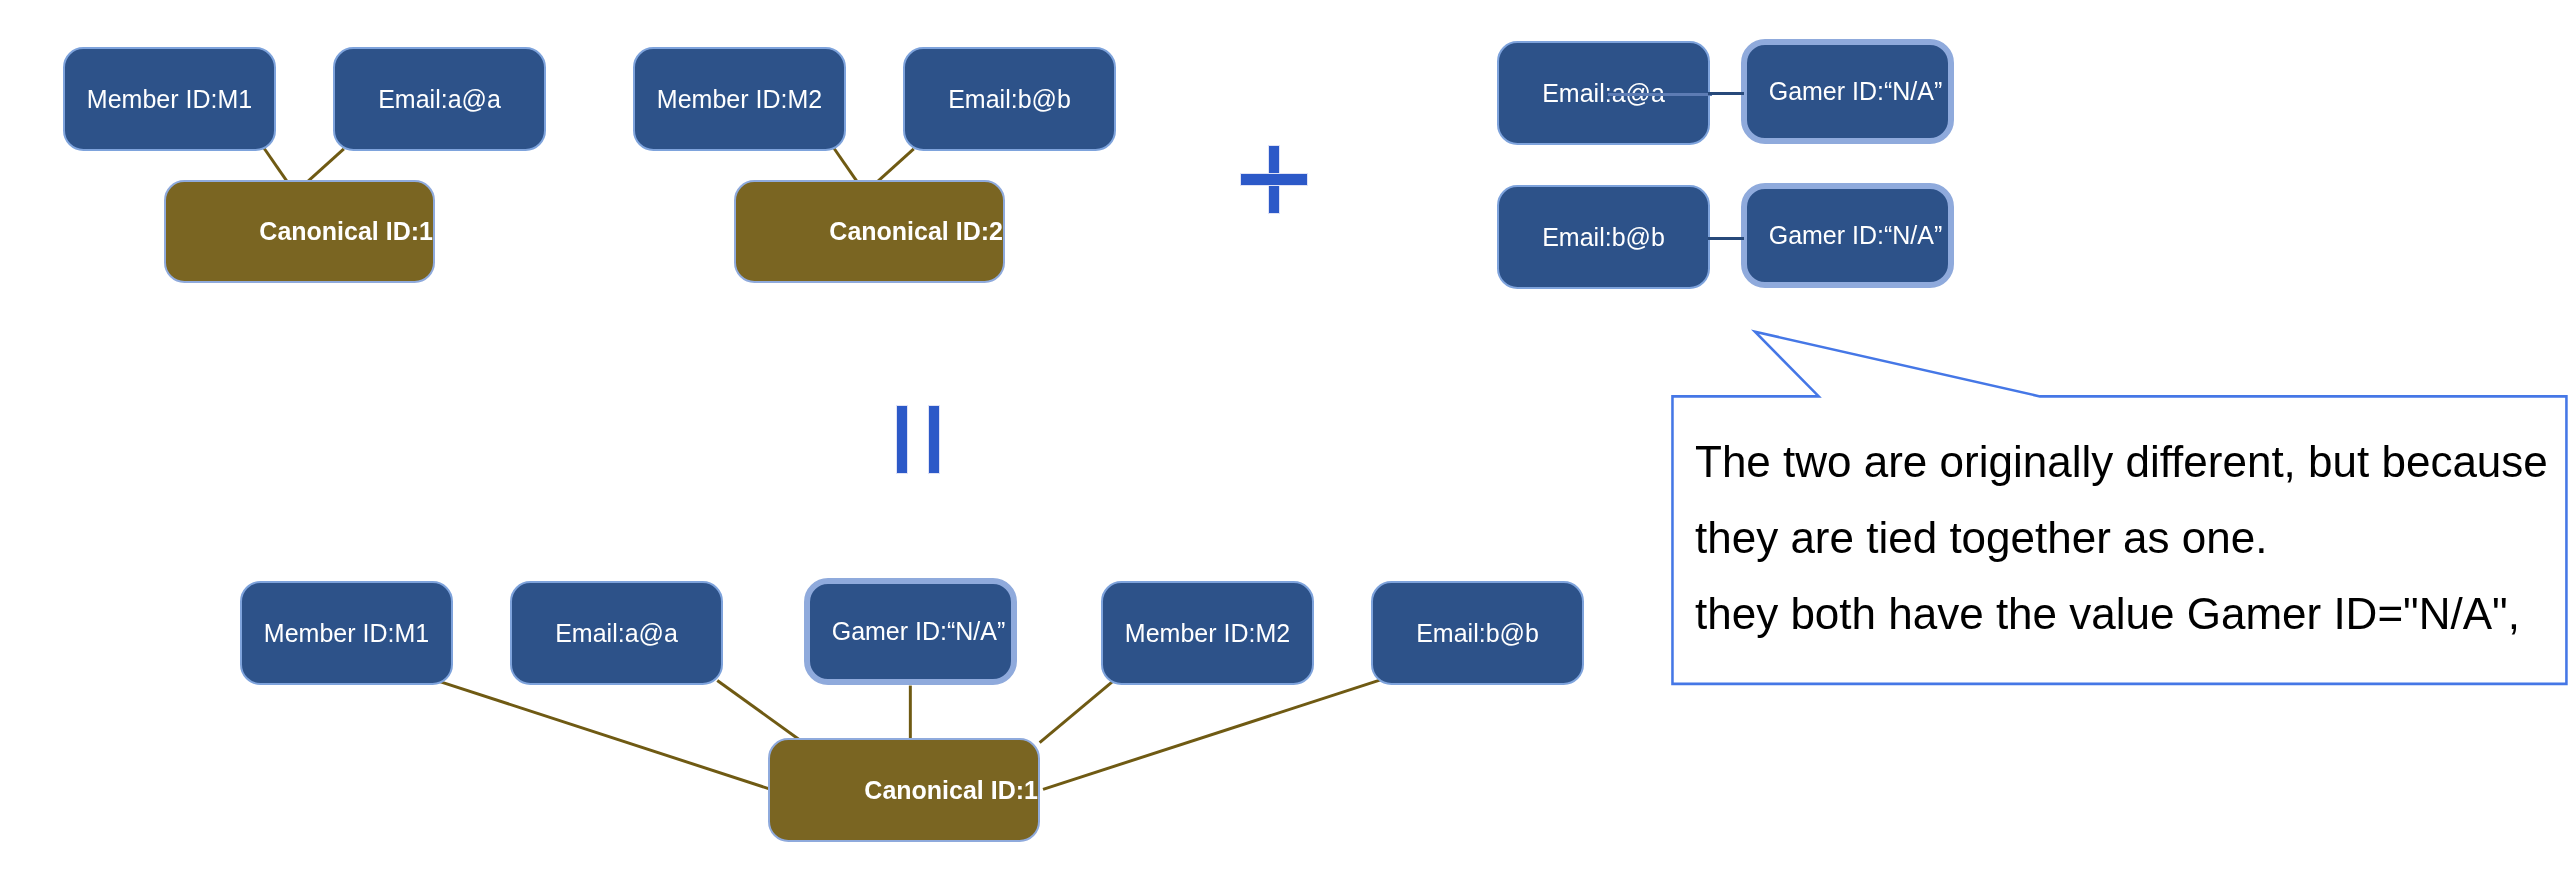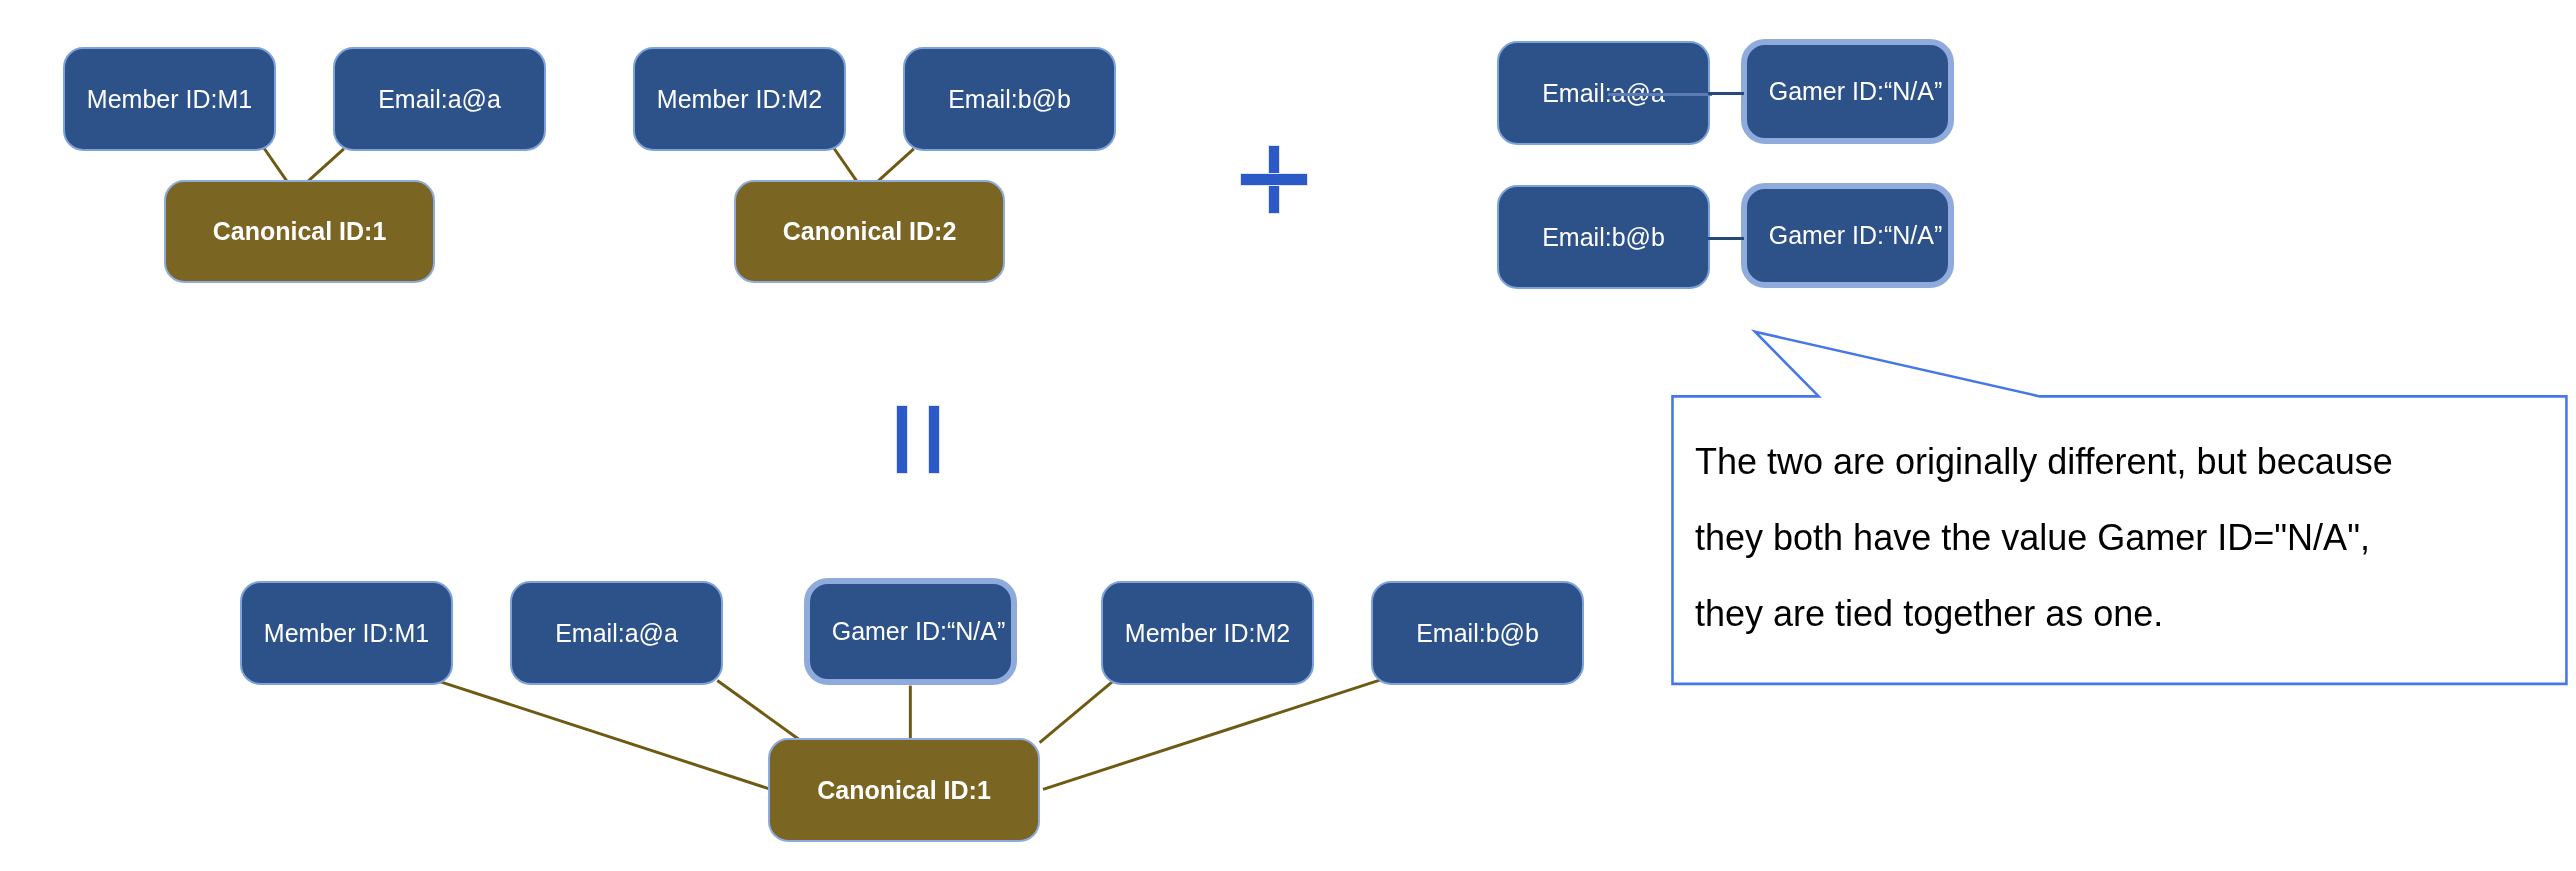--- a/index.html
+++ b/index.html
@@ -8,26 +8,26 @@
     font-family:"Liberation Sans",sans-serif;
   }
   svg.connectors{position:absolute;left:0;top:0;z-index:0;}
   .node{
     position:absolute;box-sizing:border-box;z-index:2;
     display:flex;flex-direction:row;justify-content:center;align-items:center;
     text-align:center;color:#ffffff;font-size:25px;line-height:33px;
     background:#2D5289;border:2.6px solid #7EA3DC;border-radius:20.4px;
   }
   .node.thick{border:6.8px solid #8FAADC;border-radius:24px;padding-left:16px;}
-  .node.gold{background:#7A6522;border:2.6px solid #8FAADC;font-weight:bold;}
+  .node.gold{background:#7A6522;border:2.6px solid #8FAADC;font-weight:bold;justify-content:flex-end;}
   .bar{position:absolute;background:#2C59C8;border:0.9px solid #dfe2f6;box-sizing:border-box;z-index:2;}
   .ovl-line{position:absolute;z-index:3;}
   .callout-text{
     position:absolute;left:1695px;top:424px;width:859px;z-index:2;
-    color:#000000;font-size:36px;line-height:76px;white-space:nowrap;
+    color:#000000;font-size:44px;line-height:76px;white-space:nowrap;
   }
 </style>
 </head>
 <body>
 
 <div class="stage">
 
   <svg class="connectors" width="2576" height="871" viewBox="0 0 3028 1024">
 
     <line x1="310" y1="174" x2="337" y2="213" stroke="#6F5A13" stroke-width="3.5"></line>
@@ -122,18 +122,18 @@
     <div>Email:</div>
     <div>b@b</div>
   </div>
   <div class="node gold" style="left:768px;top:738px;width:272px;height:104px;">
     <div>Canonical ID:</div>
     <div>1</div>
   </div>
 
   <div class="callout-text">
     <div>The two are originally different, but because</div>
+    <div>they are tied together as one.</div>
     <div>they both have the value Gamer ID="N/A",</div>
-    <div>they are tied together as one.</div>
   </div>
 
 </div>
 
 
 </body></html>

